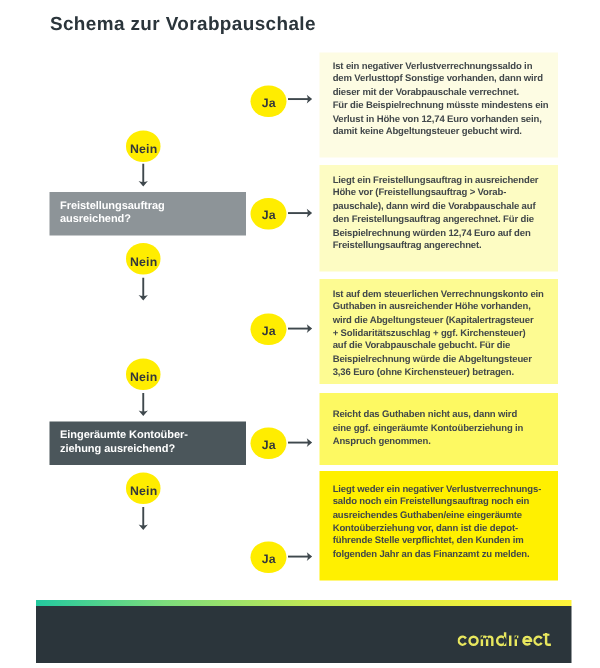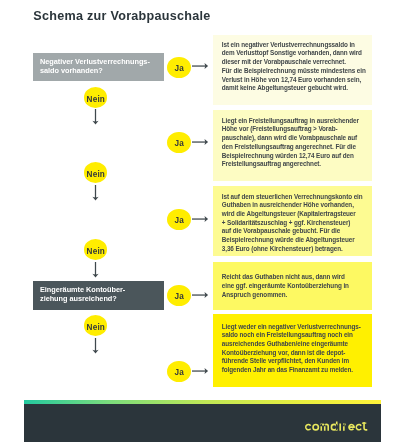--- a/index.html
+++ b/index.html
@@ -34,42 +34,42 @@
   .fbody{height:37.9px;background:#2b353b;position:relative;}
   .logo{position:absolute;left:281.25px;top:16.45px;}
 </style>
 </head>
 <body>
 
 <div class="page">
 
   <div class="title">Schema zur Vorabpauschale</div>
 
-  <div class="gbox" style="top:53px;height:28px;background:#a1a8aa;">Negativer Verlustverrechnungs-
-saldo vorhanden?</div>
   <div class="circ" style="left:167.4px;top:56.6px;">
       <span>Ja</span>
     </div>
   <svg class="arr" style="left:191.5px;top:62.4px;" width="17" height="9" viewBox="0 0 17 9">
     <rect x="0" y="3.42" width="13.4" height="1.26" fill="#3f484d"></rect>
     <path d="M12.5 1.1 L16.1 4.05 L12.5 7.0 Q13.9 4.05 12.5 1.1 Z" fill="#3f484d"></path>
   </svg>
   <div class="ybox" style="top:34.5px;height:70.8px;background:#fdfce3;padding-top:6.0px;">
     <p>Ist ein negativer Verlustverrechnungssaldo in dem Verlusttopf Sonstige vorhanden, dann wird dieser mit der Vorabpauschale verrechnet.</p>
     <p>Für die Beispielrechnung müsste mindestens ein Verlust in Höhe von 12,74 Euro vorhanden sein, damit keine Abgeltungsteuer gebucht wird.</p>
   </div>
 
   <div class="circ" style="left:84px;top:86.9px;">
       <span>Nein</span>
     </div>
   <svg class="arr" style="left:91px;top:109.3px;" width="9" height="16" viewBox="0 0 9 16">
     <rect x="3.87" y="0" width="1.26" height="13.0" fill="#3f484d"></rect>
     <path d="M1.4 11.7 L4.5 15.4 L7.6 11.7 Q4.5 13.1 1.4 11.7 Z" fill="#3f484d"></path>
   </svg>
 
+  <div class="gbox" style="top:128px;height:29px;background:#8d9498;">Freistellungsauftrag
+ausreichend?</div>
   <div class="circ" style="left:167.4px;top:131.6px;">
       <span>Ja</span>
     </div>
   <svg class="arr" style="left:191.5px;top:138.0px;" width="17" height="9" viewBox="0 0 17 9">
     <rect x="0" y="3.42" width="13.4" height="1.26" fill="#3f484d"></rect>
     <path d="M12.5 1.1 L16.1 4.05 L12.5 7.0 Q13.9 4.05 12.5 1.1 Z" fill="#3f484d"></path>
   </svg>
   <div class="ybox" style="top:110px;height:71.3px;background:#fdfcc3;padding-top:6.7px;">
     <p>Liegt ein Freistellungsauftrag in ausreichender Höhe vor (Freistellungsauftrag &gt; Vorab­pauschale), dann wird die Vorabpauschale auf den Freistellungsauftrag angerechnet. Für die Beispielrechnung würden 12,74 Euro auf den Freistellungsauftrag angerechnet.</p>
   </div>

